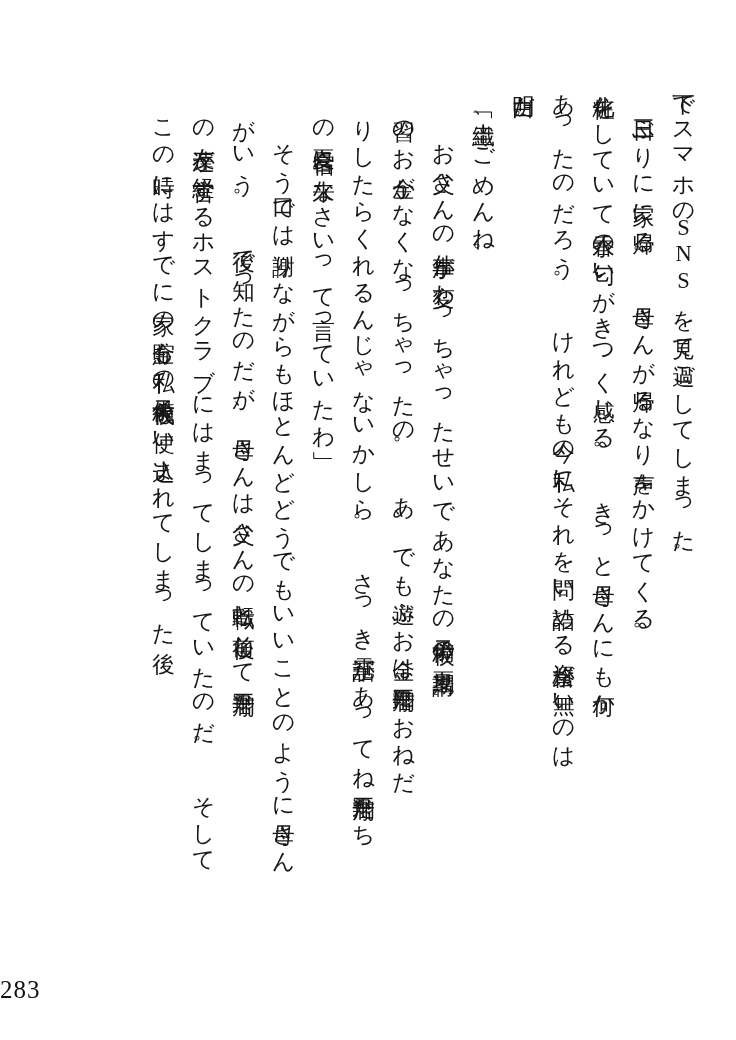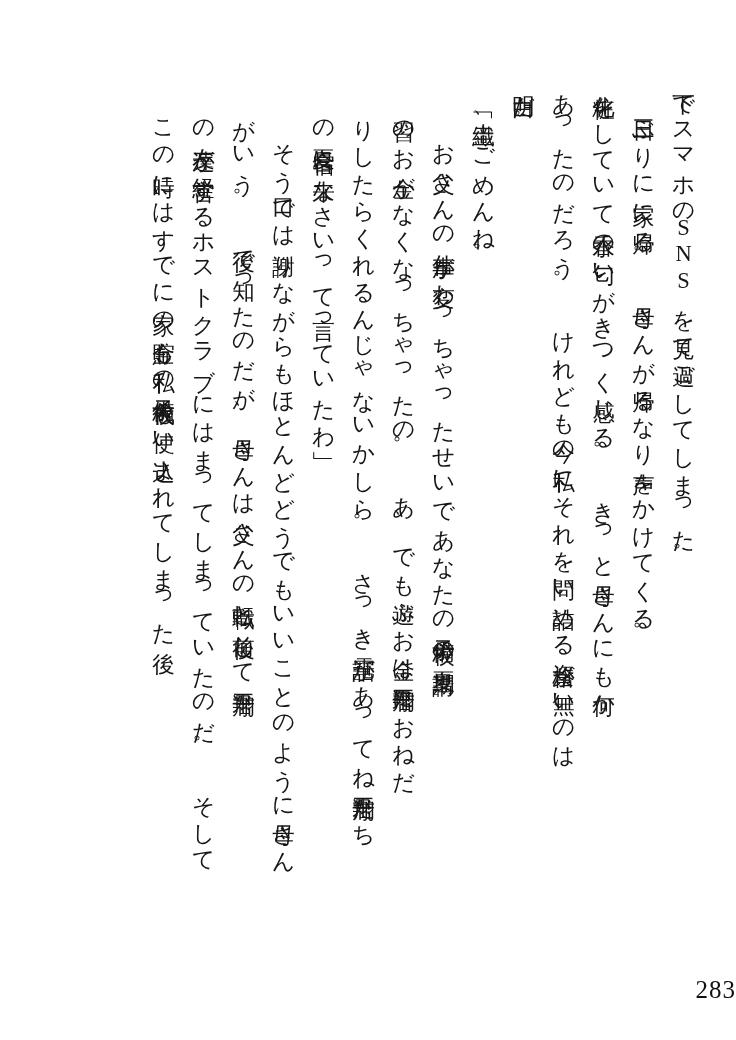--- a/index.html
+++ b/index.html
@@ -50,21 +50,21 @@
   }
   .v-line.indent {
     padding-top: 26px;
     box-sizing: border-box;
   }
   .page-number {
     position: absolute;
     bottom: 36px;
     left: 0;
     width: 736px;
-    text-align: right;
+    text-align: left;
     font-size: 25px;
     color: #111111;
     font-family: "Liberation Serif", "DejaVu Serif", serif;
     letter-spacing: 1px;
   }
 </style>
 </head>
 <body>
 
 <div class="page">

